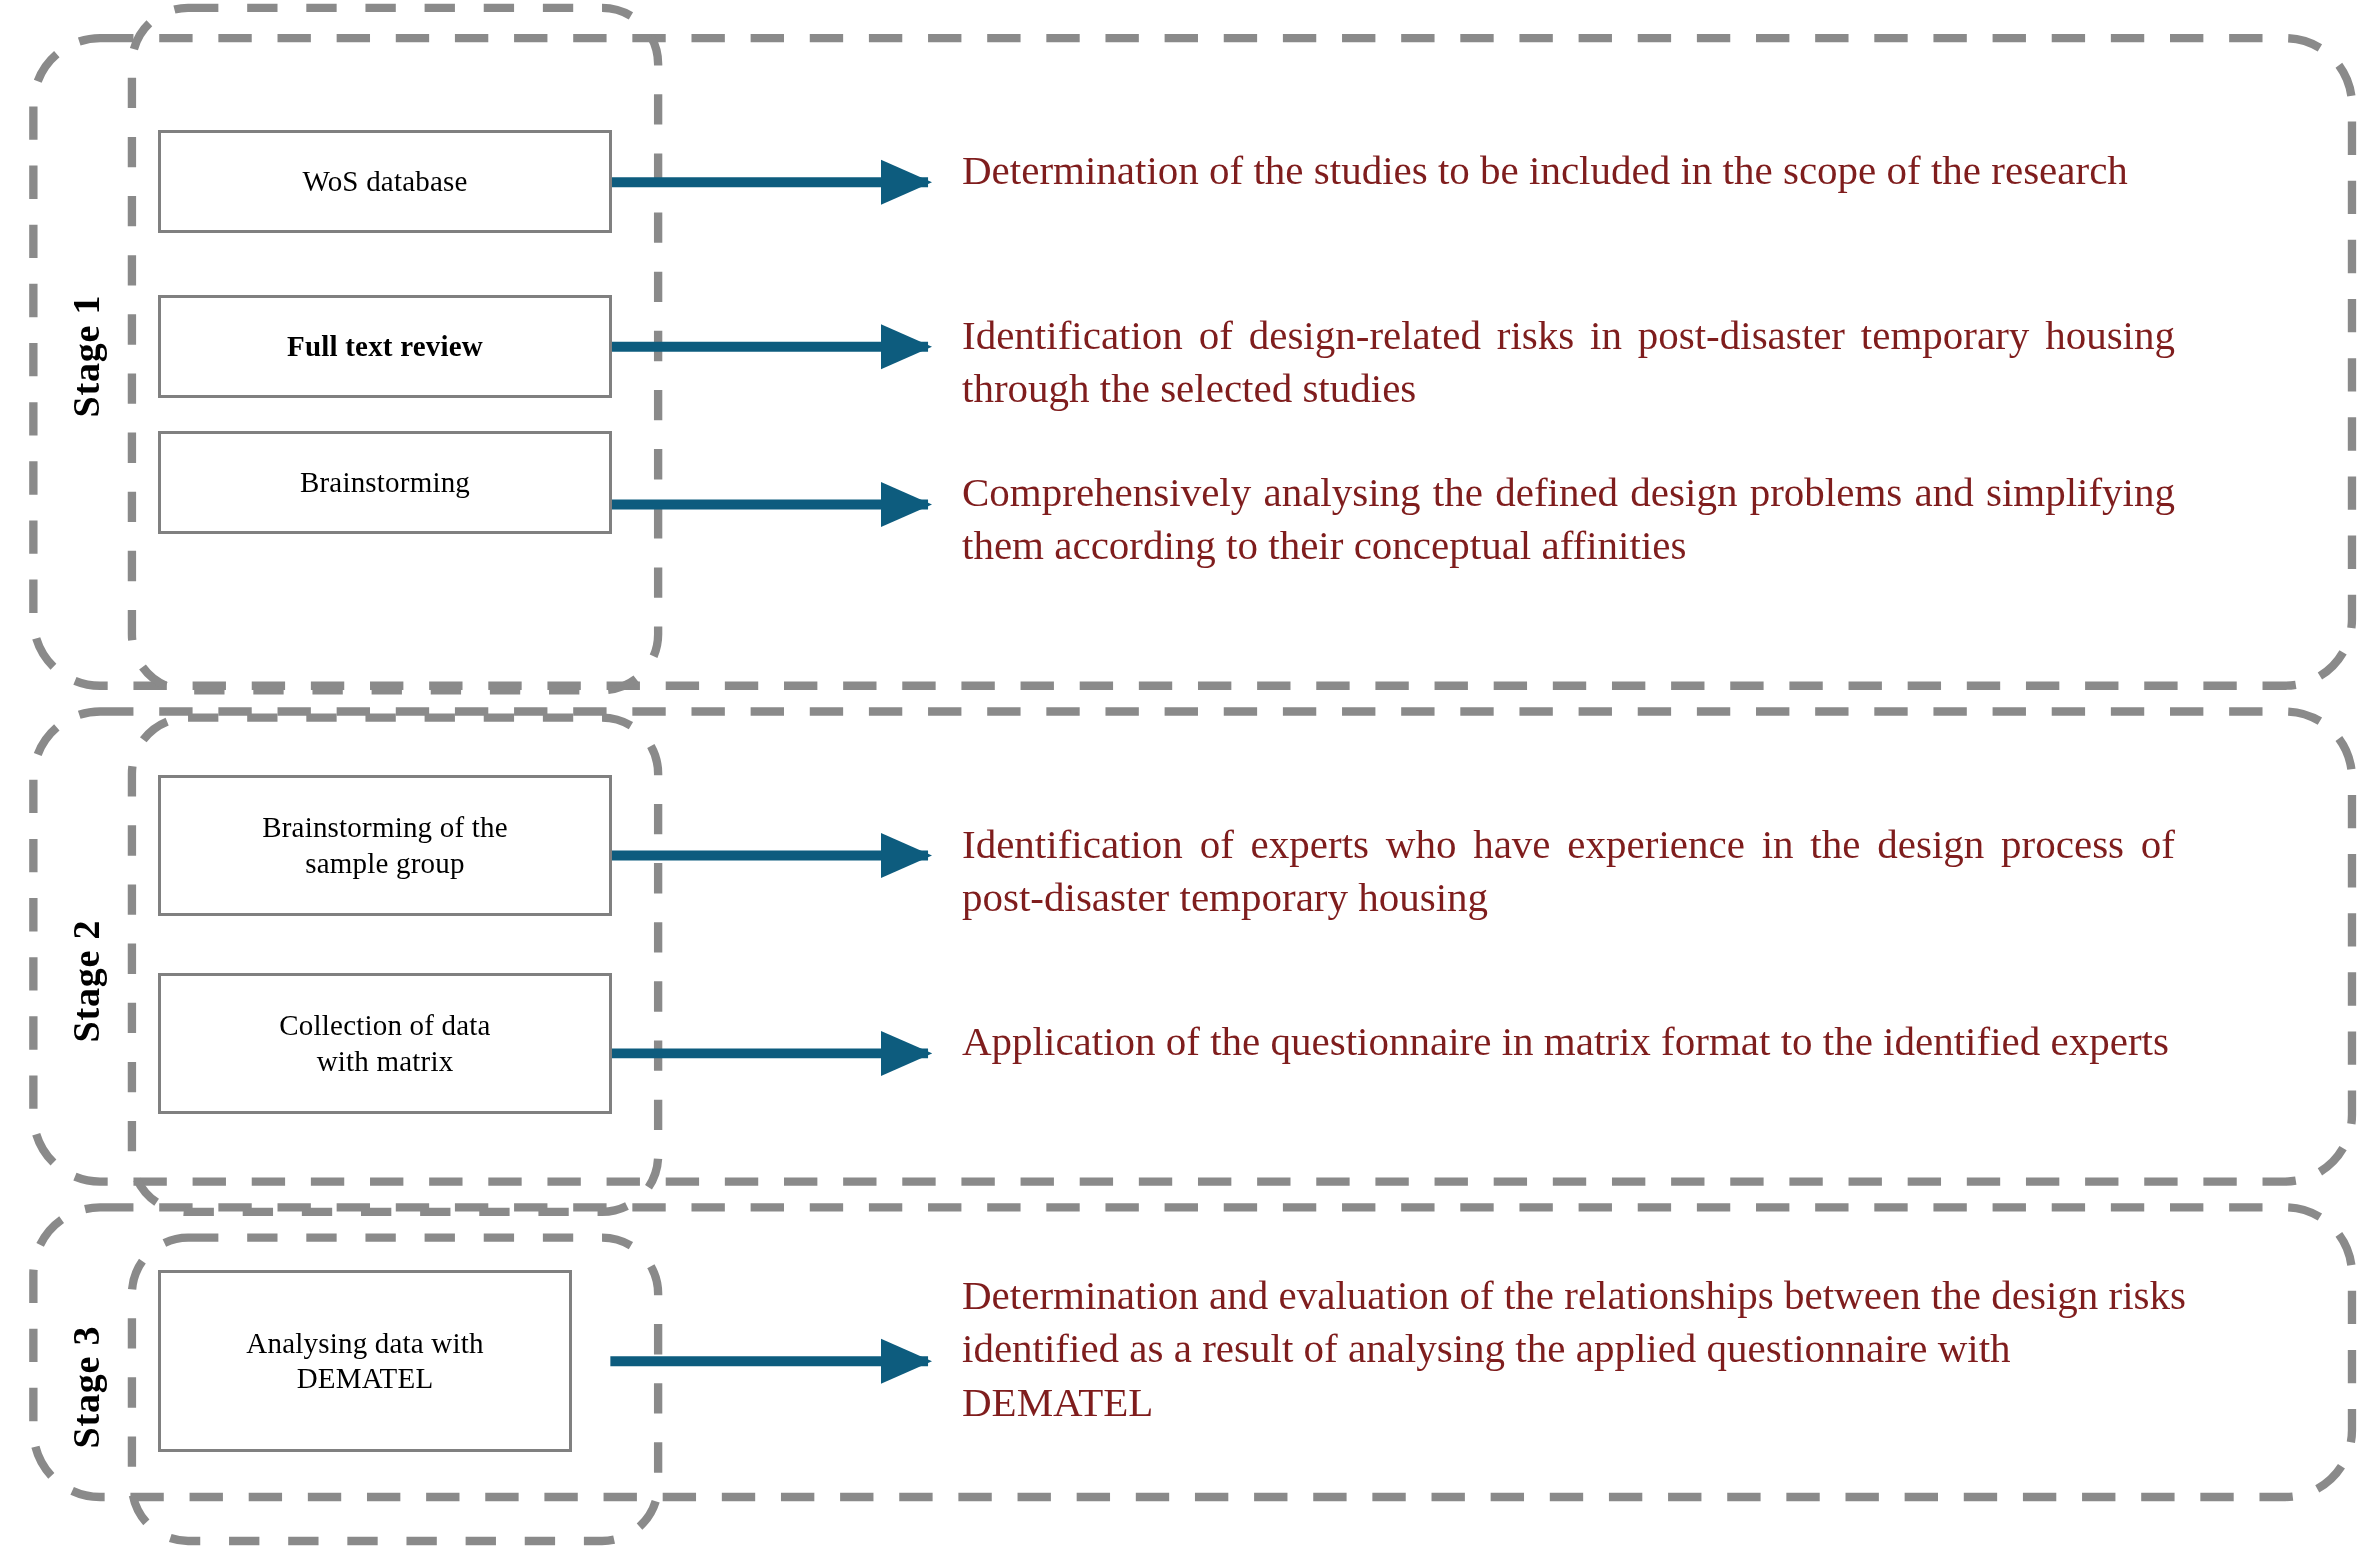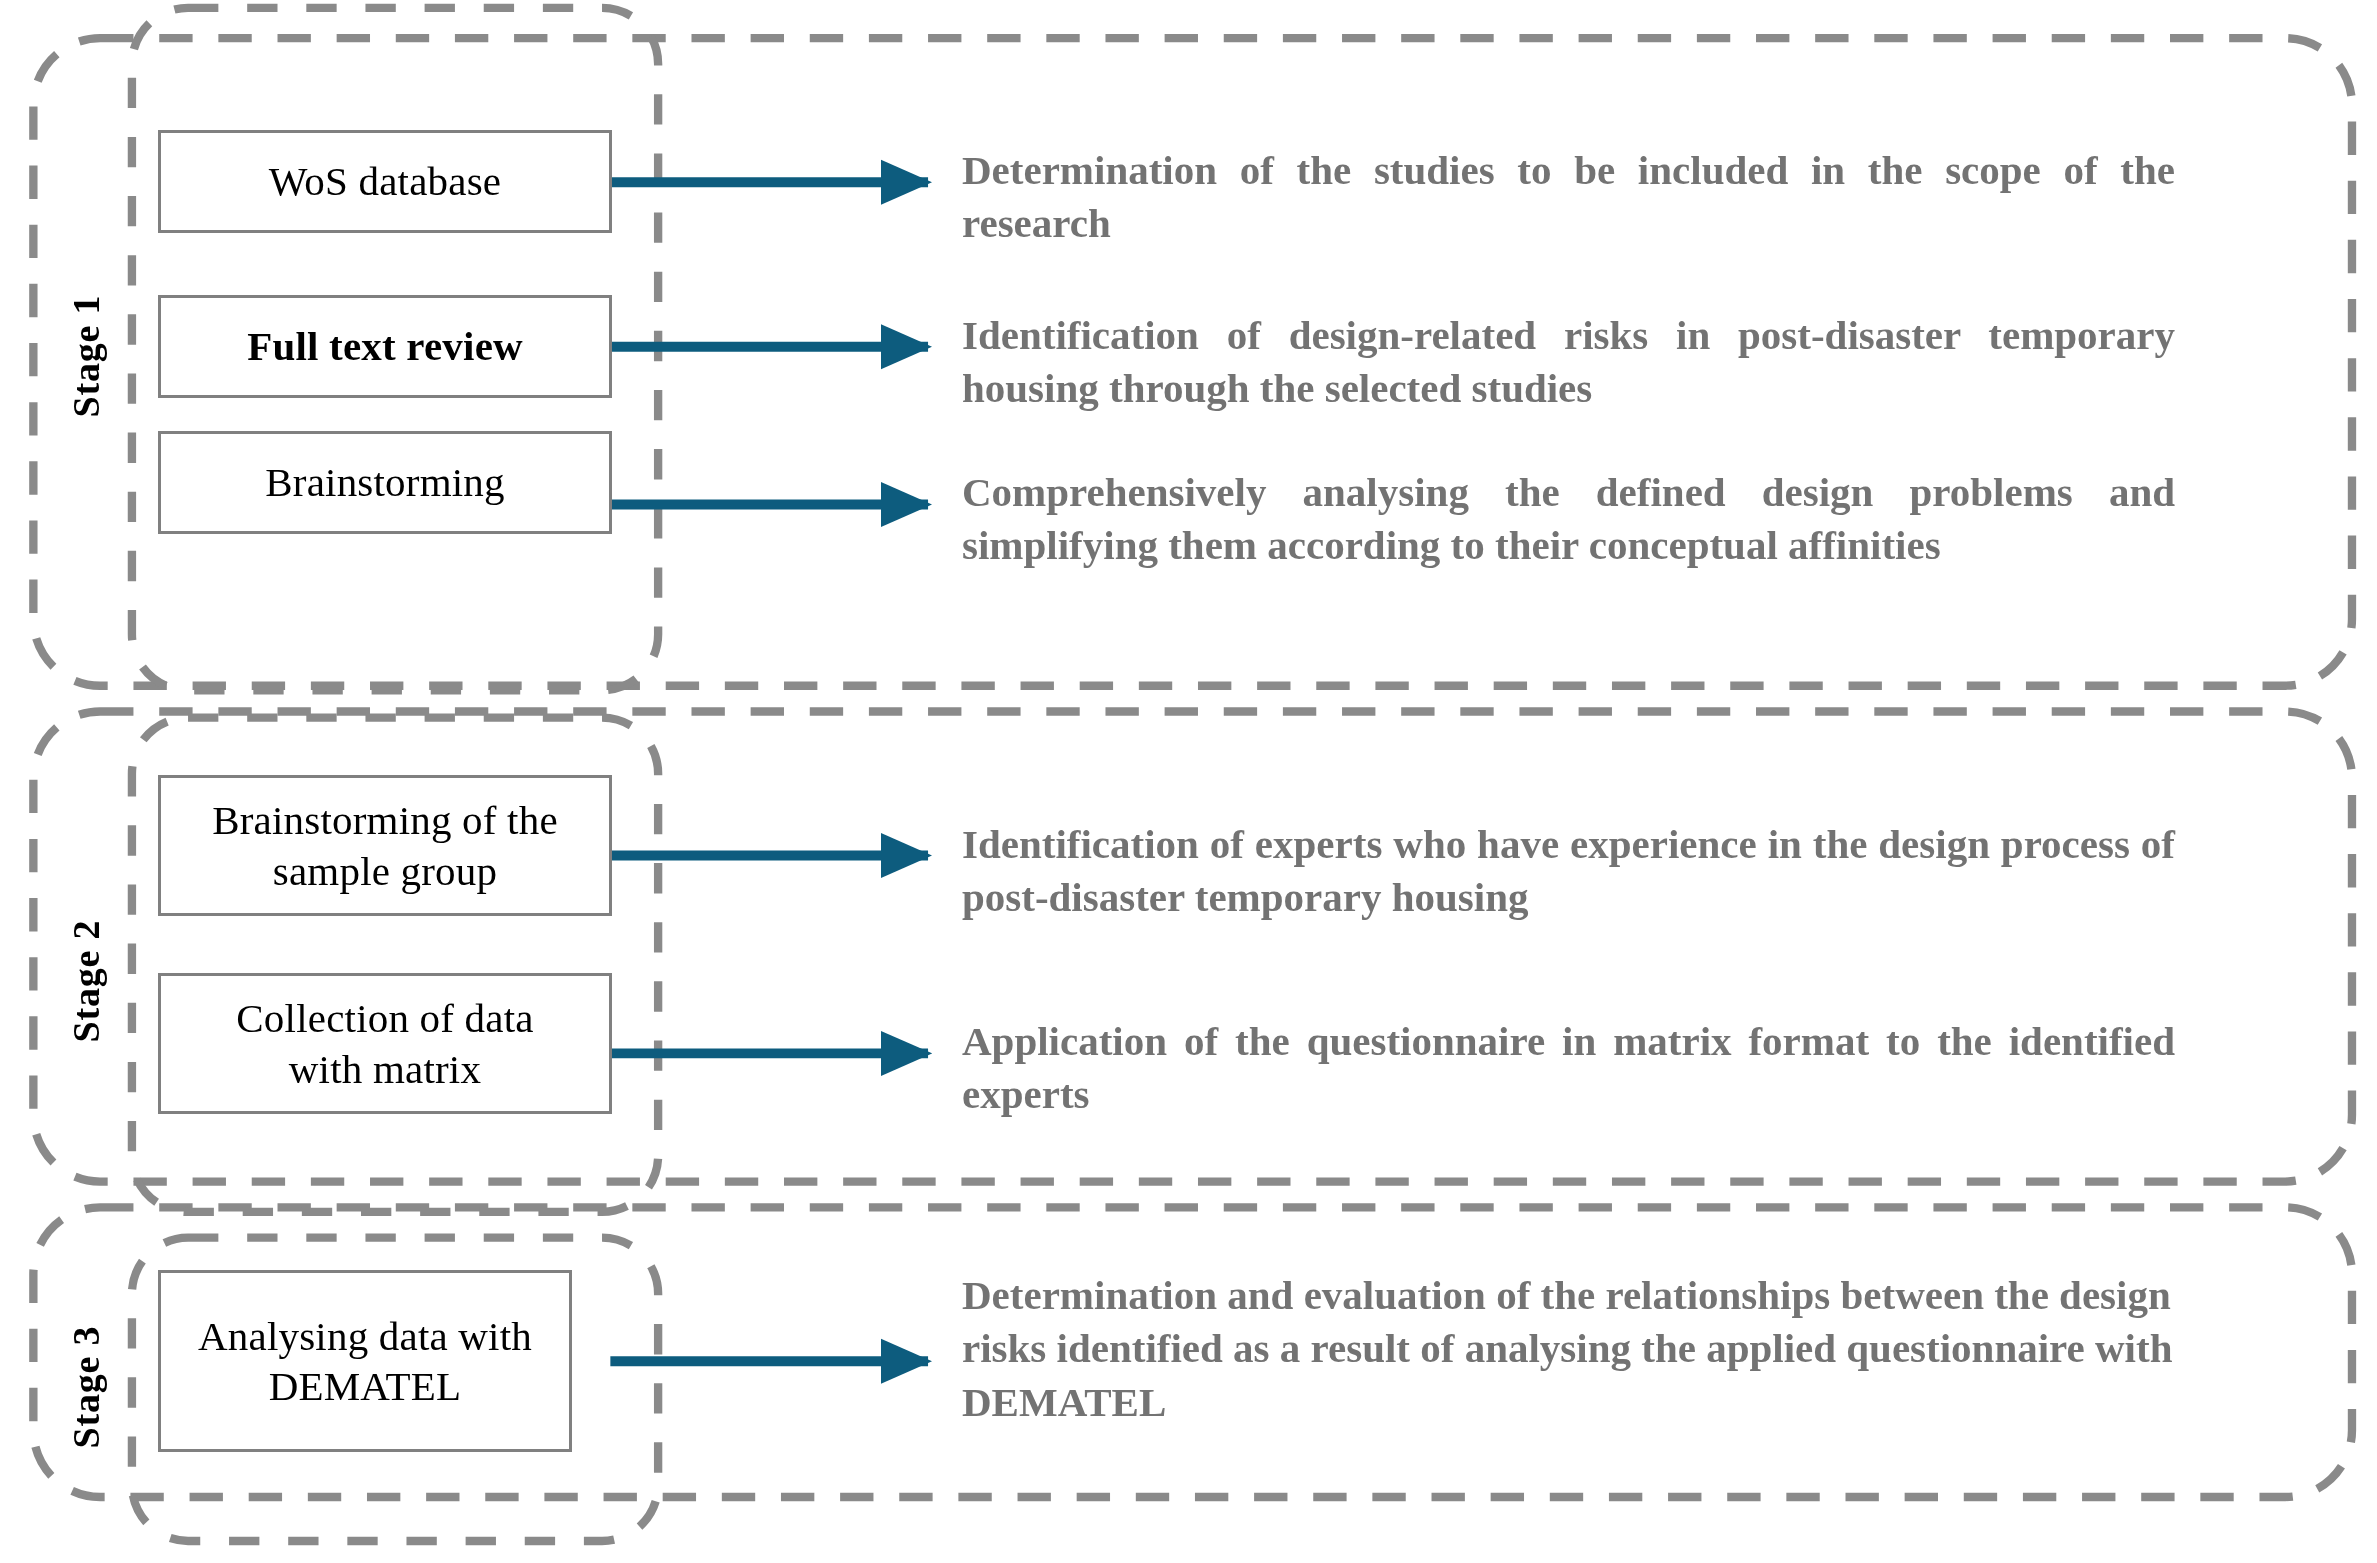--- a/index.html
+++ b/index.html
@@ -12,21 +12,21 @@
   .svg-layer{position:absolute;left:0;top:0;width:2377px;height:1564px;pointer-events:none;}
 
   
   .proc-box{
     position:absolute;
     box-sizing:border-box;
     border:3.8px solid #808080;
     background:#ffffff;
     display:flex;align-items:center;justify-content:center;
     text-align:center;
-    font-size:41px;
+    font-size:29px;
     line-height:1.22;
     letter-spacing:0.2px;
     padding:3px 10.6px;
   }
   .proc-box .bl{display:block;}
 
   
   .stage-label{
     position:absolute;
     font-weight:bold;
@@ -38,22 +38,21 @@
     text-align:center;
   }
 
   
   .desc{
     position:absolute;
     font-size:41px;
     line-height:1.30;
     text-align:justify;
     text-justify:inter-word;
-    color:#737373;
-    font-weight:bold;
+    color:#7f1d1d;
   }
   .desc.nj{text-align:left;}
 </style>
 </head>
 <body>
 
 <div id="canvas">
 
   <svg class="svg-layer" viewBox="0 0 3135 2062" xmlns="http://www.w3.org/2000/svg">
     <defs>

